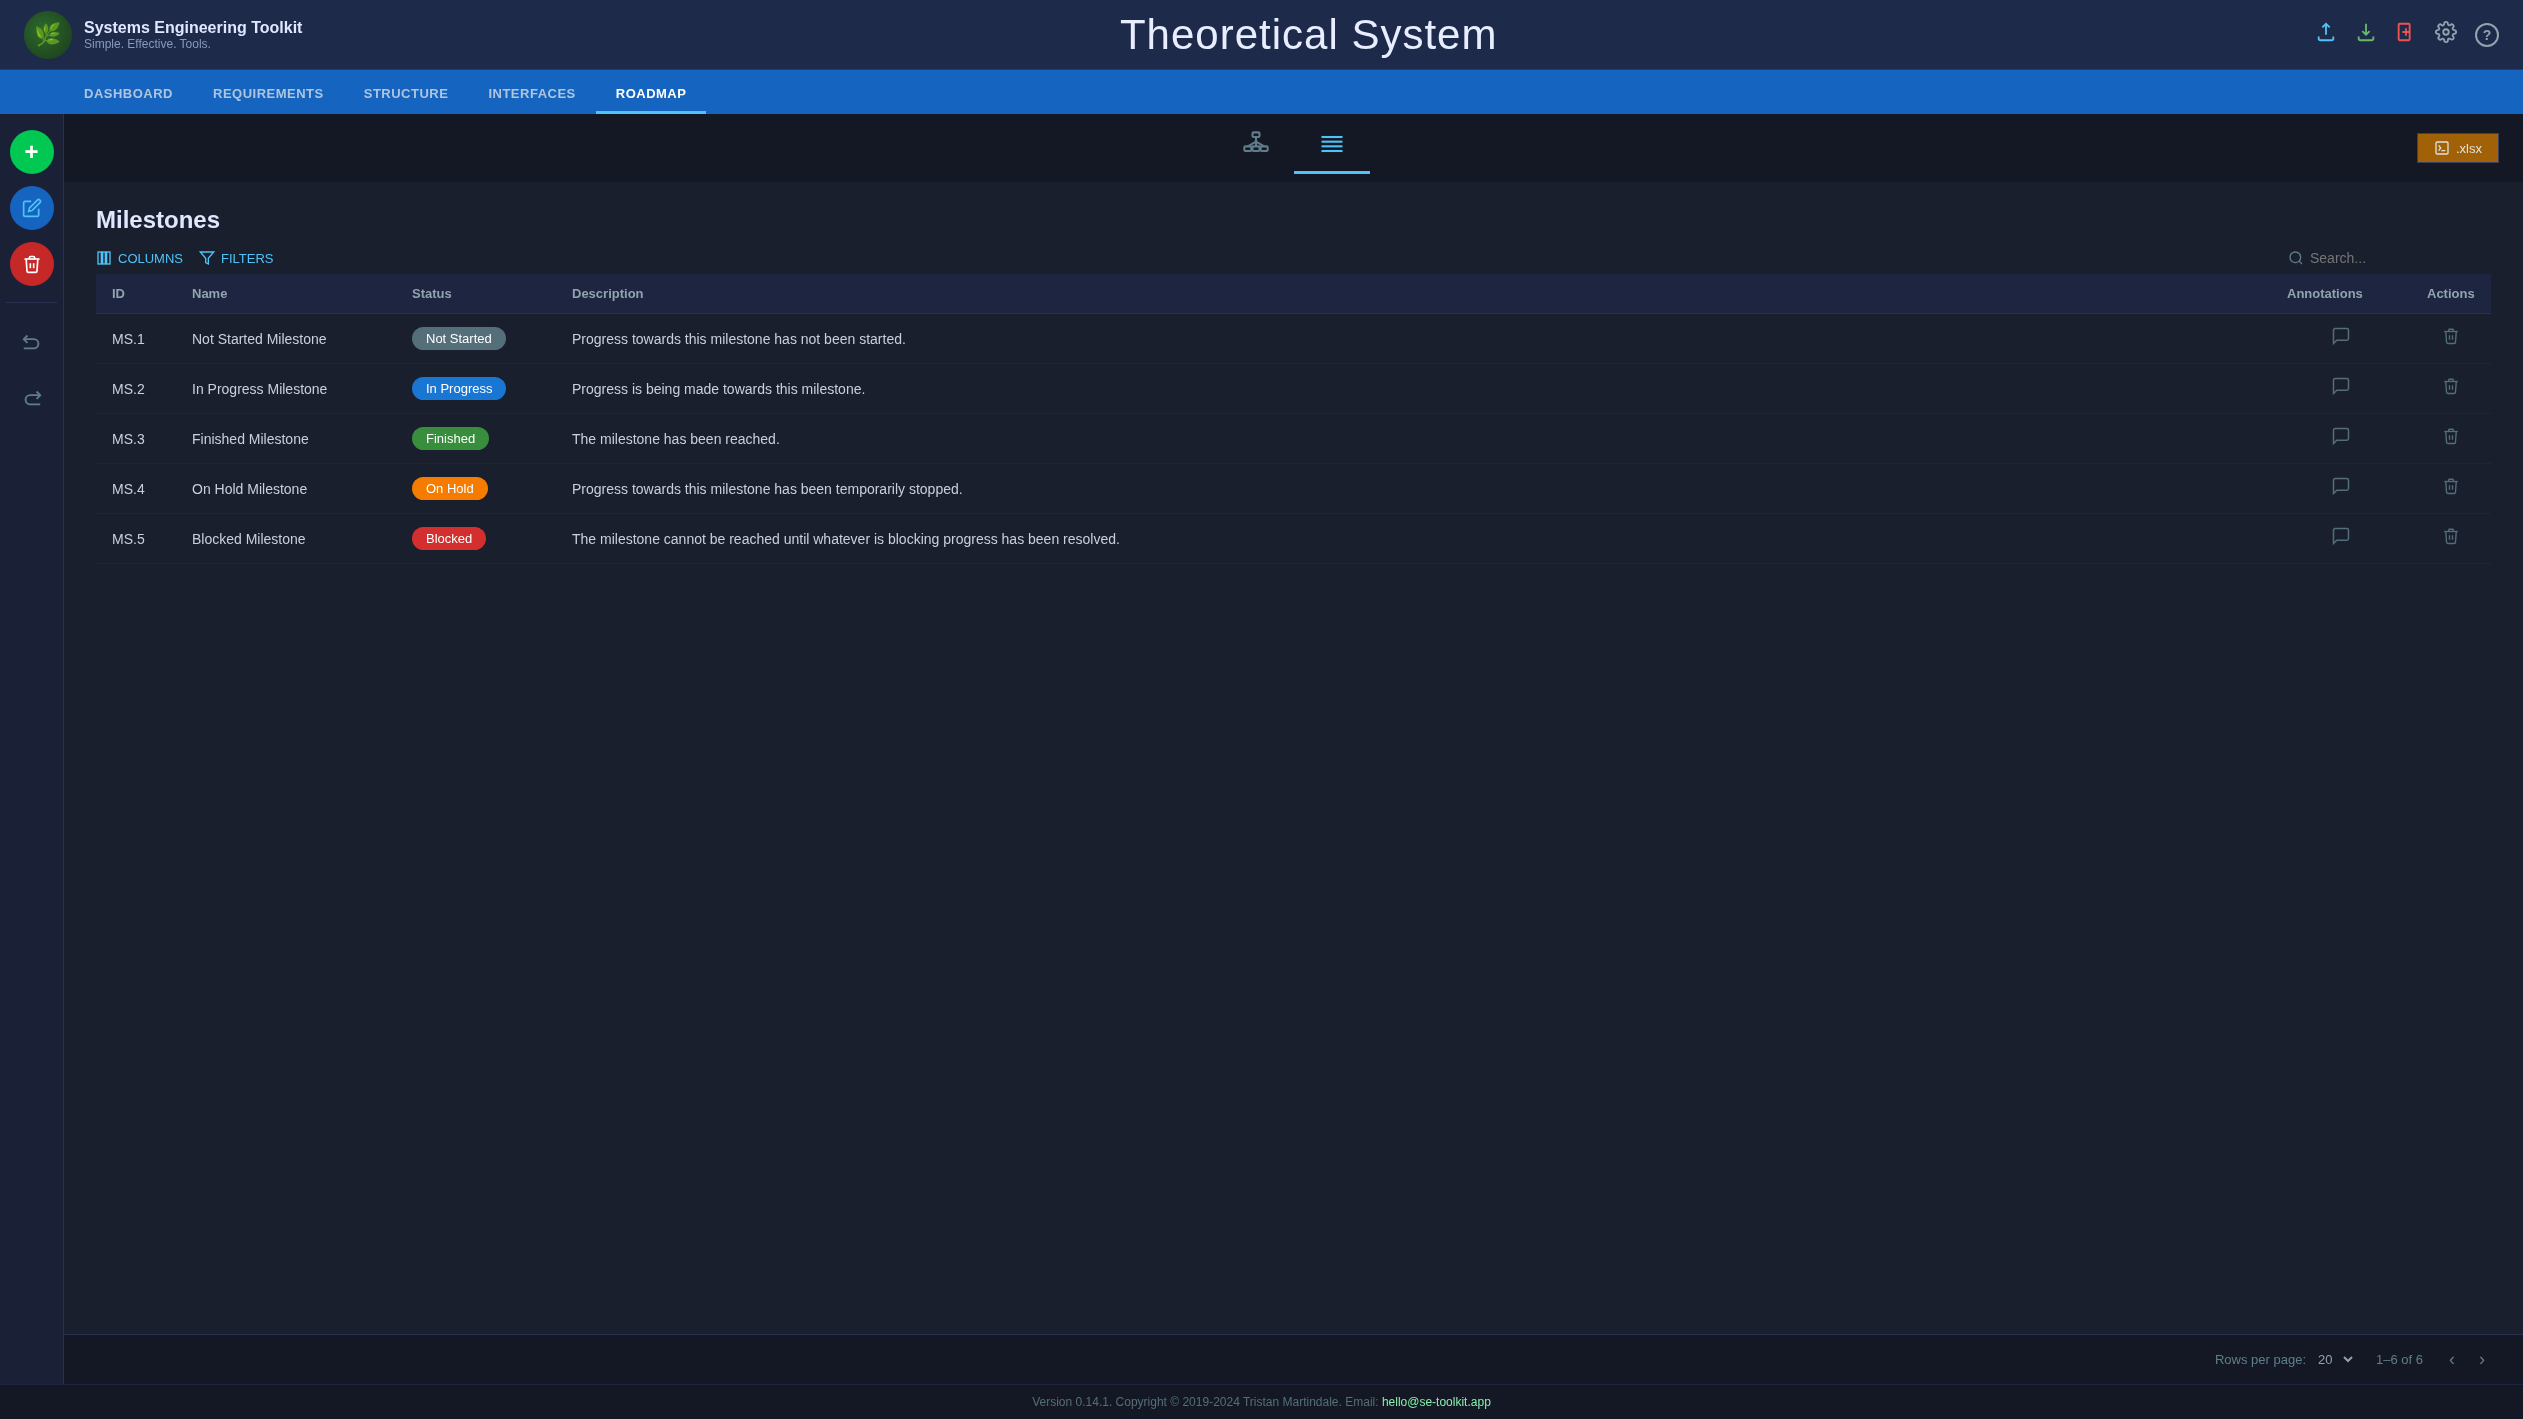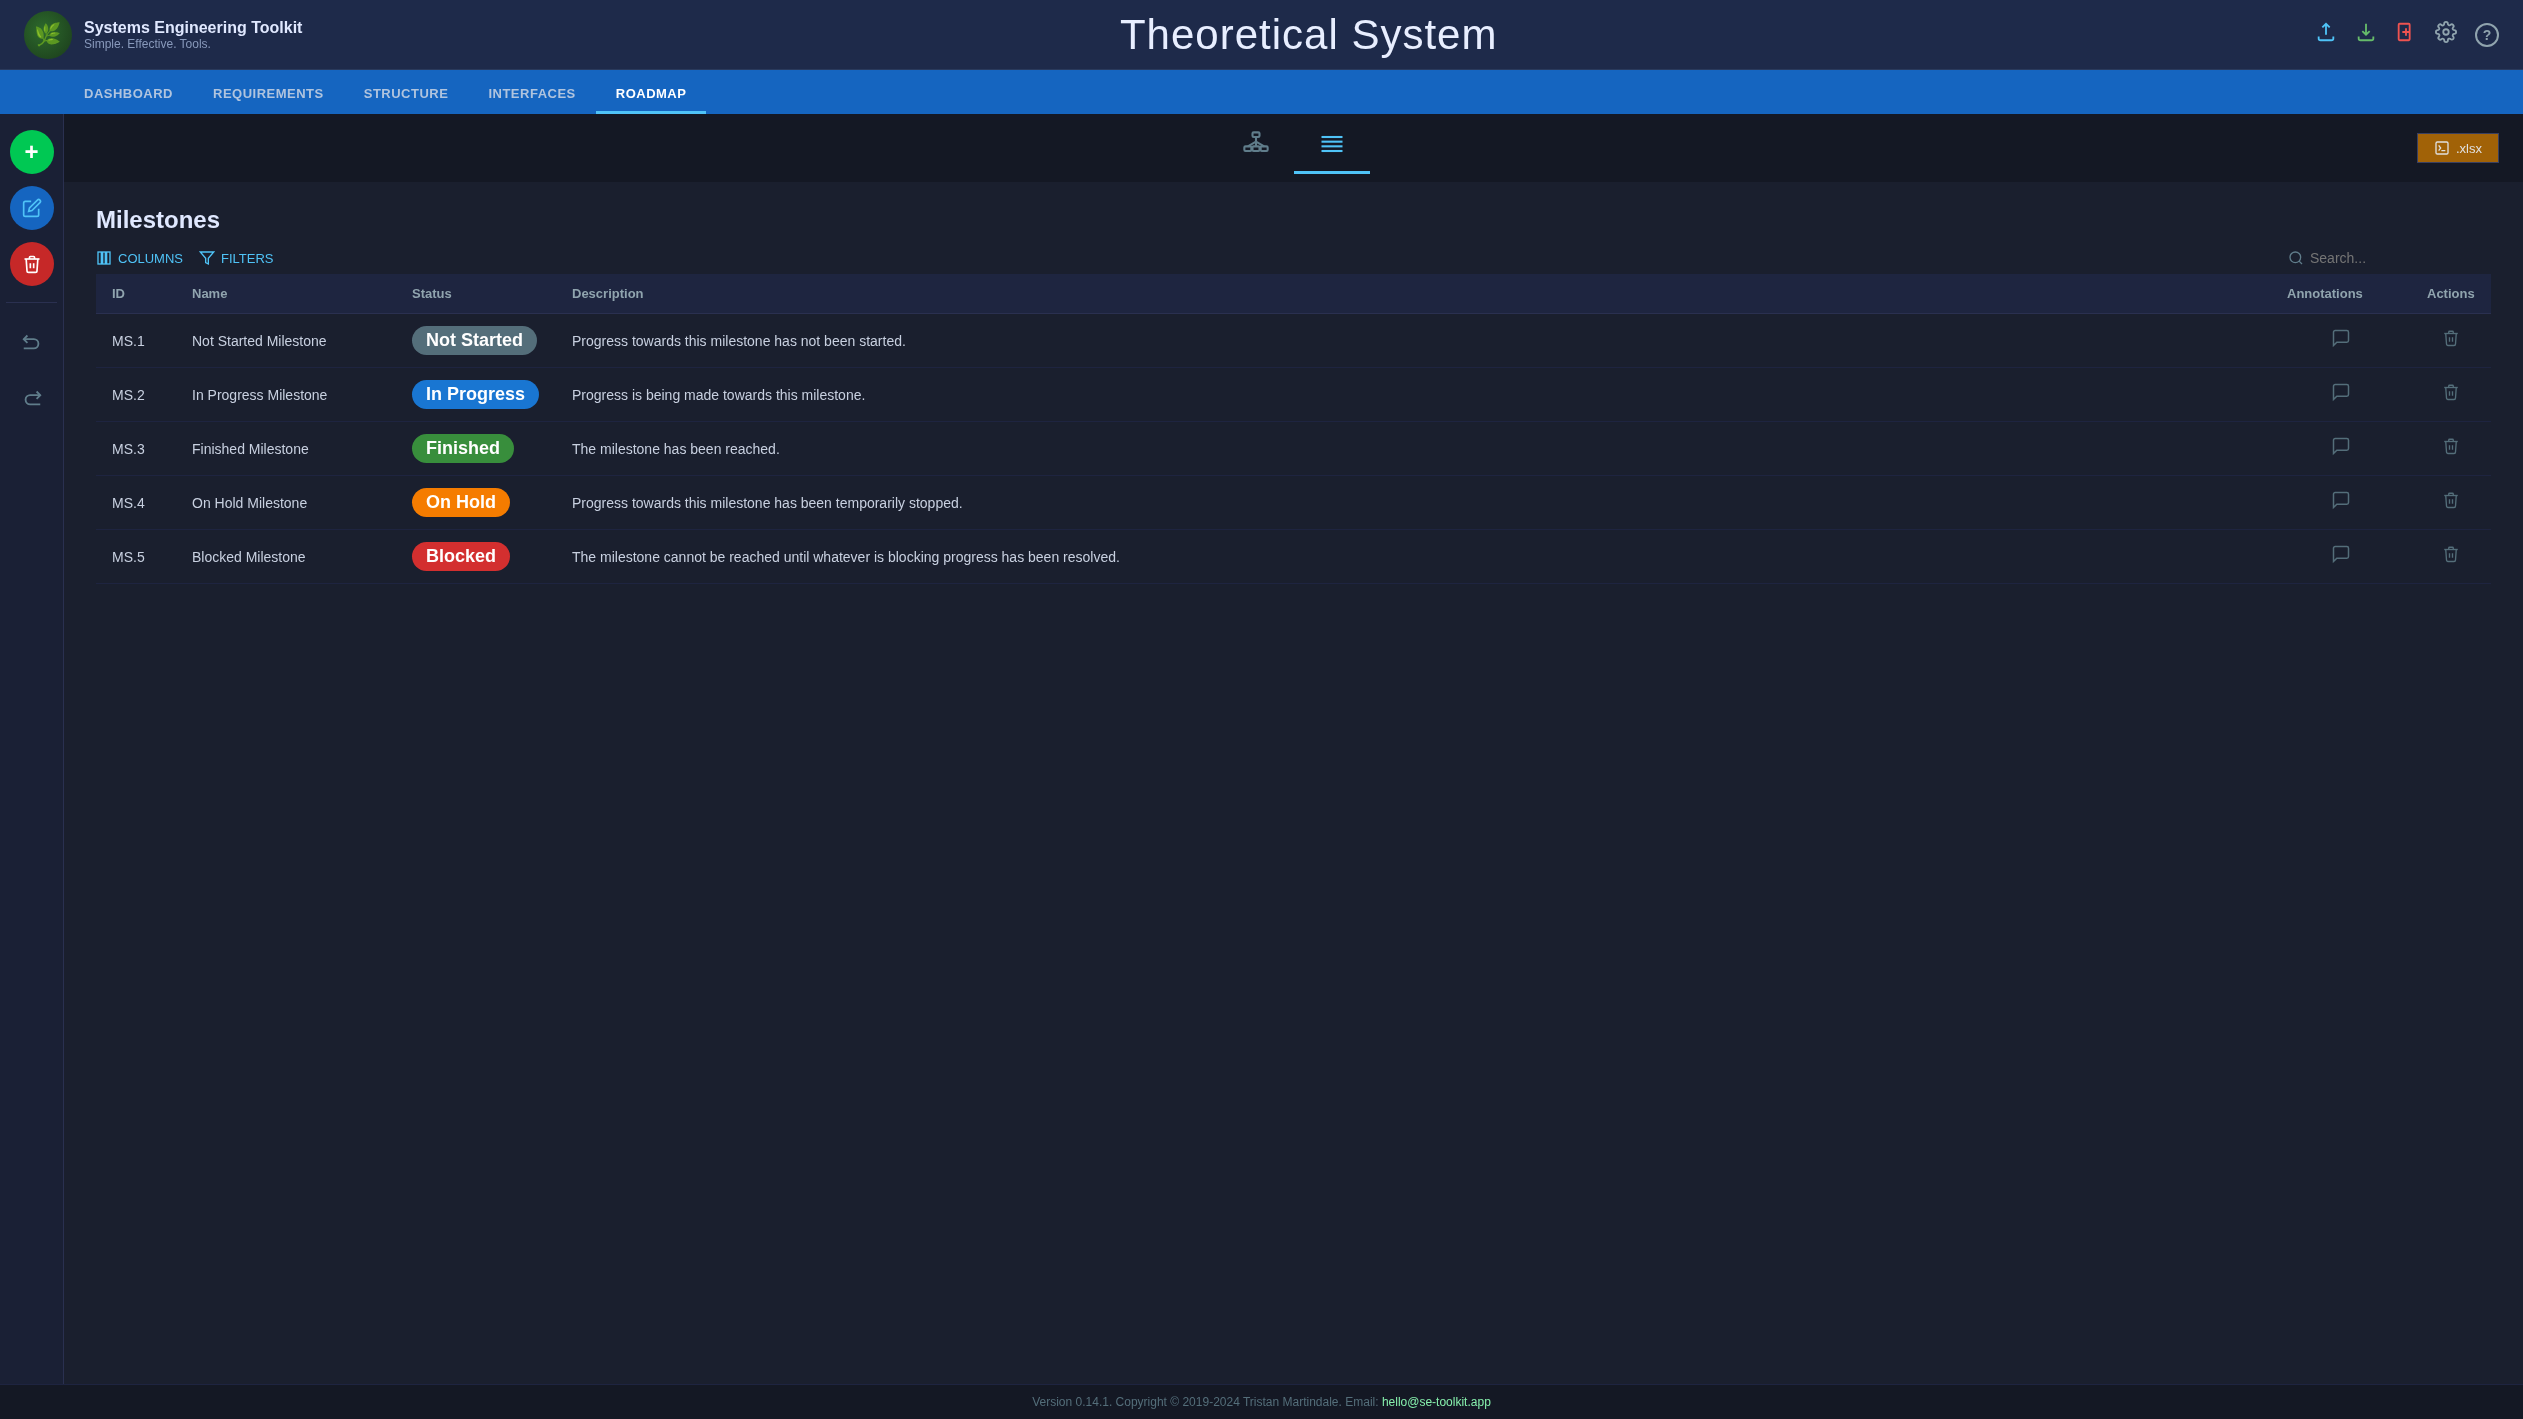--- a/index.html
+++ b/index.html
@@ -235,22 +235,22 @@
     .col-name { width: 220px; }
     .col-status { width: 160px; }
     .col-desc { }
     .col-ann { width: 140px; text-align: center; }
     .col-act { width: 80px; text-align: center; }
 
     .status-badge {
       display: inline-block;
       padding: 4px 14px;
       border-radius: 20px;
-      font-size: 18px;
-      font-weight: 700;
+      font-size: 13px;
+      font-weight: 400;
     }
     .badge-not-started { background: #546e7a; color: #fff; }
     .badge-in-progress { background: #1976d2; color: #fff; }
     .badge-finished { background: #388e3c; color: #fff; }
     .badge-on-hold { background: #f57c00; color: #fff; }
     .badge-blocked { background: #d32f2f; color: #fff; }
     .badge-aborted { background: #e65100; color: #fff; }
 
     .ann-icon, .del-icon {
       color: #546e7a;
@@ -568,18 +568,33 @@
             <polyline points="3 6 5 6 21 6"></polyline>
             <path d="M19 6l-1 14a2 2 0 01-2 2H8a2 2 0 01-2-2L5 6M10 11v6M14 11v6M9 6V4a1 1 0 011-1h4a1 1 0 011 1v2"></path>
           </svg>
         </span>
       </td>
     </tr>
           </tbody>
       </table>
     </div>
 
+    <div class="table-footer-bar">
+      <div class="rows-per-page">
+        <span>Rows per page:</span>
+        <select class="rpp-select">
+          <option>20</option>
+          <option>50</option>
+          <option>100</option>
+        </select>
+      </div>
+      <span>1–6 of 6</span>
+      <div class="pagination-nav">
+        <span class="page-nav-btn">‹</span>
+        <span class="page-nav-btn">›</span>
+      </div>
+    </div>
   </div>
 </div>
 
 <div class="app-footer">
   <span>Version 0.14.1. Copyright © 2019-2024 Tristan Martindale. Email: </span><a href="#">hello@se-toolkit.app</a>
 </div>
 
 </body></html>

